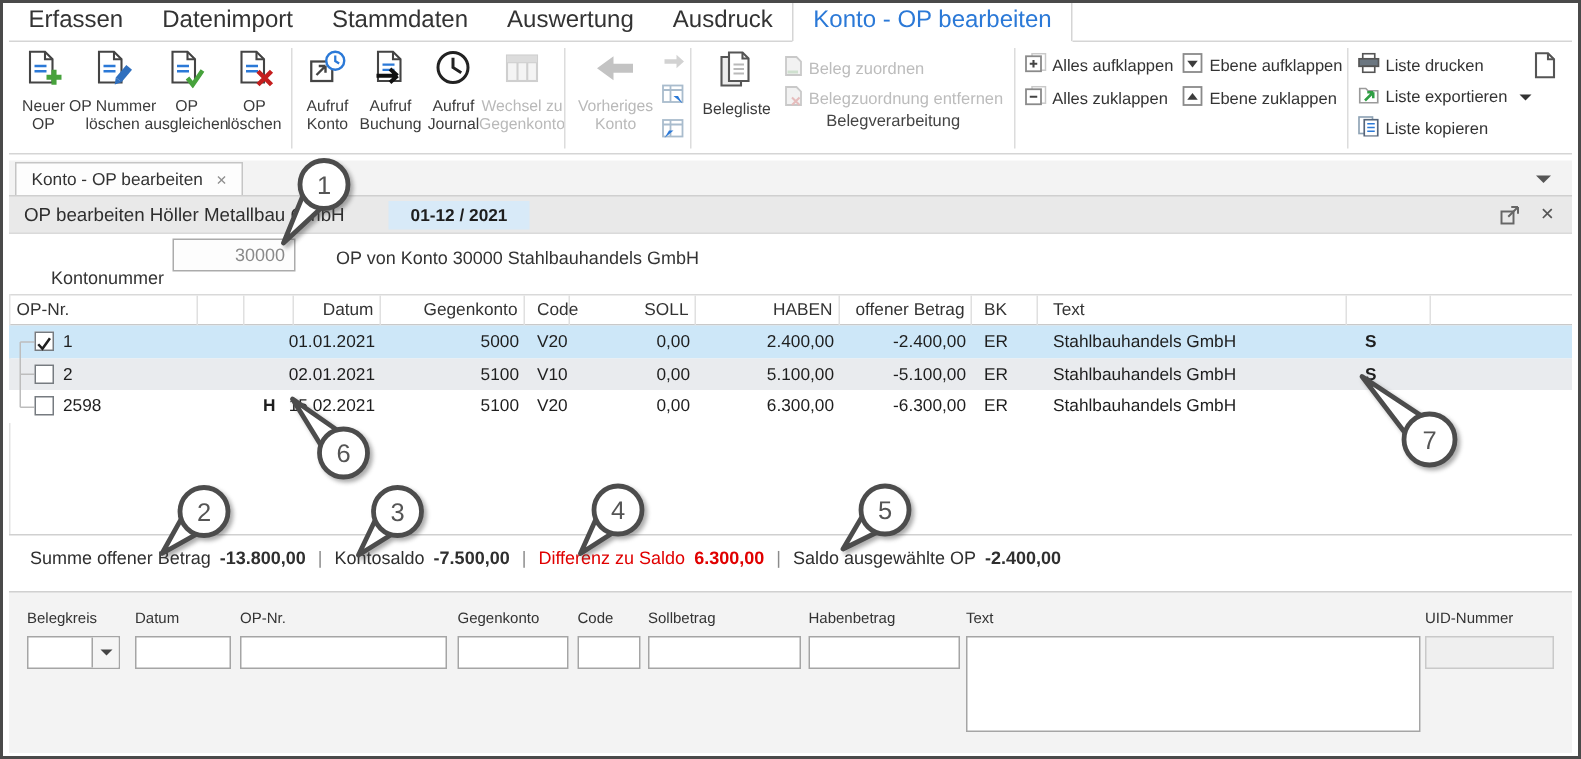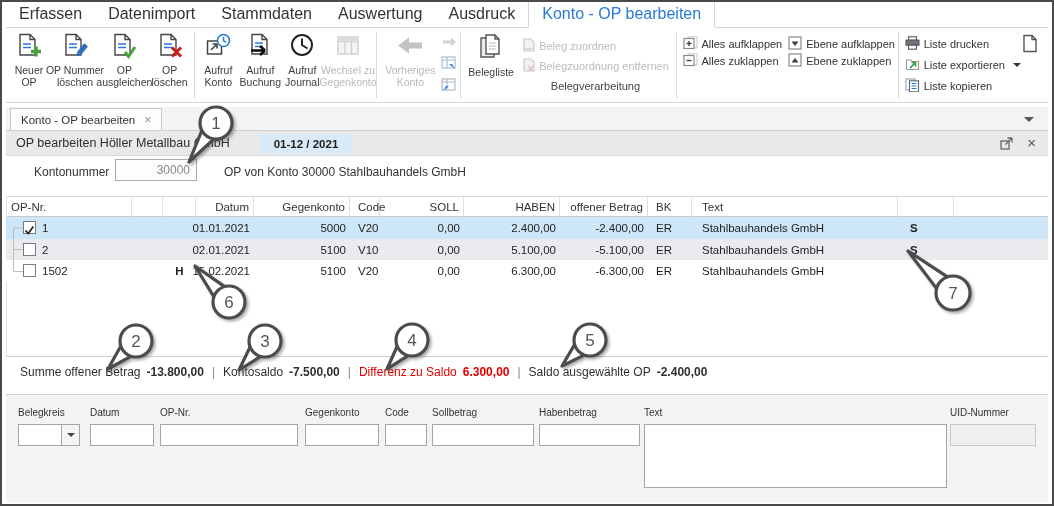--- a/index.html
+++ b/index.html
@@ -12,38 +12,38 @@
   .rtab.active{color:#2b79d7;background:#fff;border:1px solid #d5d5d5;border-bottom:1px solid #fff;margin-bottom:-1px;position:relative;z-index:2;}
 
   
   .ribbon{position:absolute;top:25px;left:4px;right:4px;height:76px;border-top:1px solid #d5d5d5;border-bottom:1px solid #d5d5d5;background:#fff;display:flex;align-items:stretch;padding:2px 2px 1px 2px;box-sizing:border-box;}
   .rsep{width:1px;background:#dcdcdc;margin:2px 3px;}
   .bigbtn{display:flex;flex-direction:column;align-items:center;justify-content:flex-start;gap:1px;padding:3px 4px 1px;min-width:34px;cursor:pointer;}
   .bigbtn .lbl{font-size:10.5px;line-height:1.15;color:#3c3c3c;text-align:center;white-space:nowrap;}
   .bigbtn.disabled .lbl{color:#b9b9b9;}
   .smallbtn{display:flex;align-items:center;gap:4px;font-size:11px;color:#333;height:17px;cursor:pointer;white-space:nowrap;}
   .smallbtn.disabled{color:#bcbcbc;cursor:default;}
-  .stackcol{display:flex;flex-direction:column;justify-content:flex-start;padding-top:5px;}
-  .grplabel{font-size:11px;color:#444;text-align:center;margin-top:6px;}
+  .stackcol{display:flex;flex-direction:column;justify-content:flex-start;padding-top:5px;gap:5px;}
+  .grplabel{font-size:11px;color:#444;text-align:center;margin-top:1px;}
   .caret{display:inline-block;width:0;height:0;border-left:4px solid transparent;border-right:4px solid transparent;border-top:4px solid #555;margin-left:4px;}
 
   
   .doctabs{position:absolute;top:105px;left:4px;right:4px;height:23px;background:#f3f3f3;}
   .doctab{position:absolute;left:4px;top:1px;height:22px;display:inline-flex;align-items:center;gap:9px;padding:0 10px;background:#fdfdfd;border:1px solid #c5c5c5;border-bottom:none;font-size:11.5px;color:#333;box-sizing:border-box;}
   .doctab .x{color:#909090;font-size:12px;cursor:pointer;}
   .tabcaret{position:absolute;right:14px;top:10px;width:0;height:0;border-left:5px solid transparent;border-right:5px solid transparent;border-top:5px solid #555;cursor:pointer;}
 
   
   .titlebar{position:absolute;top:128px;left:4px;right:4px;height:26px;background:#e9e9e9;border-top:1px solid #cfcfcf;border-bottom:1px solid #dadada;box-sizing:border-box;}
   .titlebar .t{position:absolute;left:10px;top:5px;font-size:12.5px;color:#2e2e2e;}
   .badge{position:absolute;left:253px;top:3px;width:94px;height:19px;background:#d8eaf8;color:#1e1e1e;font-size:11.5px;font-weight:bold;display:flex;align-items:center;justify-content:center;}
   .tb-ico{position:absolute;top:5px;cursor:pointer;}
 
   
-  .acct-label{position:absolute;left:32px;top:163px;font-size:12px;color:#333;}
+  .acct-label{position:absolute;left:32px;top:176px;font-size:12px;color:#333;}
   .acct-input{position:absolute;left:113px;top:157px;width:82px;height:22px;border:1px solid #ababab;background:#fdfdfd;color:#8a8a8a;font-size:12px;text-align:right;padding:0 6px;box-sizing:border-box;font-family:inherit;}
   .acct-caption{position:absolute;left:222px;top:163px;font-size:12px;color:#333;}
 
   
   .thead{position:absolute;top:194px;left:4px;right:4px;height:21px;border-top:1px solid #d9d9d9;border-bottom:1px solid #c9c9c9;background:#fff;box-sizing:border-box;}
   .hc{position:absolute;top:0;height:20px;border-right:1px solid #e0e0e0;font-size:11.5px;color:#333;box-sizing:border-box;display:flex;align-items:center;cursor:pointer;}
   .hc.r{justify-content:flex-end;padding-right:4px;}
   .hc.l{padding-left:5px;}
   .trow{position:absolute;left:4px;right:4px;}
   .cell{position:absolute;top:0;height:100%;font-size:11.5px;color:#1e1e1e;box-sizing:border-box;display:flex;align-items:center;}
@@ -361,21 +361,21 @@
     <div class="cell r" style="left:248px;width:96px;">5100</div>
     <div class="cell" style="left:352px;">V10</div>
     <div class="cell r" style="left:374px;width:84px;">0,00</div>
     <div class="cell r" style="left:458px;width:96px;">5.100,00</div>
     <div class="cell r" style="left:554px;width:88px;">-5.100,00</div>
     <div class="cell" style="left:650px;">ER</div>
     <div class="cell" style="left:696px;">Stahlbauhandels GmbH</div>
     <div class="cell b" style="left:904px;">S</div>
   </div>
   <div class="trow" style="top:258px;height:22px;background:#fff;">
-    <div class="cell" style="left:36px;">1502</div>
+    <div class="cell" style="left:36px;">2598</div>
     <div class="cell b" style="left:157px;width:33px;justify-content:center;">H</div>
     <div class="cell r" style="left:190px;width:58px;">15.02.2021</div>
     <div class="cell r" style="left:248px;width:96px;">5100</div>
     <div class="cell" style="left:352px;">V20</div>
     <div class="cell r" style="left:374px;width:84px;">0,00</div>
     <div class="cell r" style="left:458px;width:96px;">6.300,00</div>
     <div class="cell r" style="left:554px;width:88px;">-6.300,00</div>
     <div class="cell" style="left:650px;">ER</div>
     <div class="cell" style="left:696px;">Stahlbauhandels GmbH</div>
     <div class="cell b" style="left:904px;"></div>

